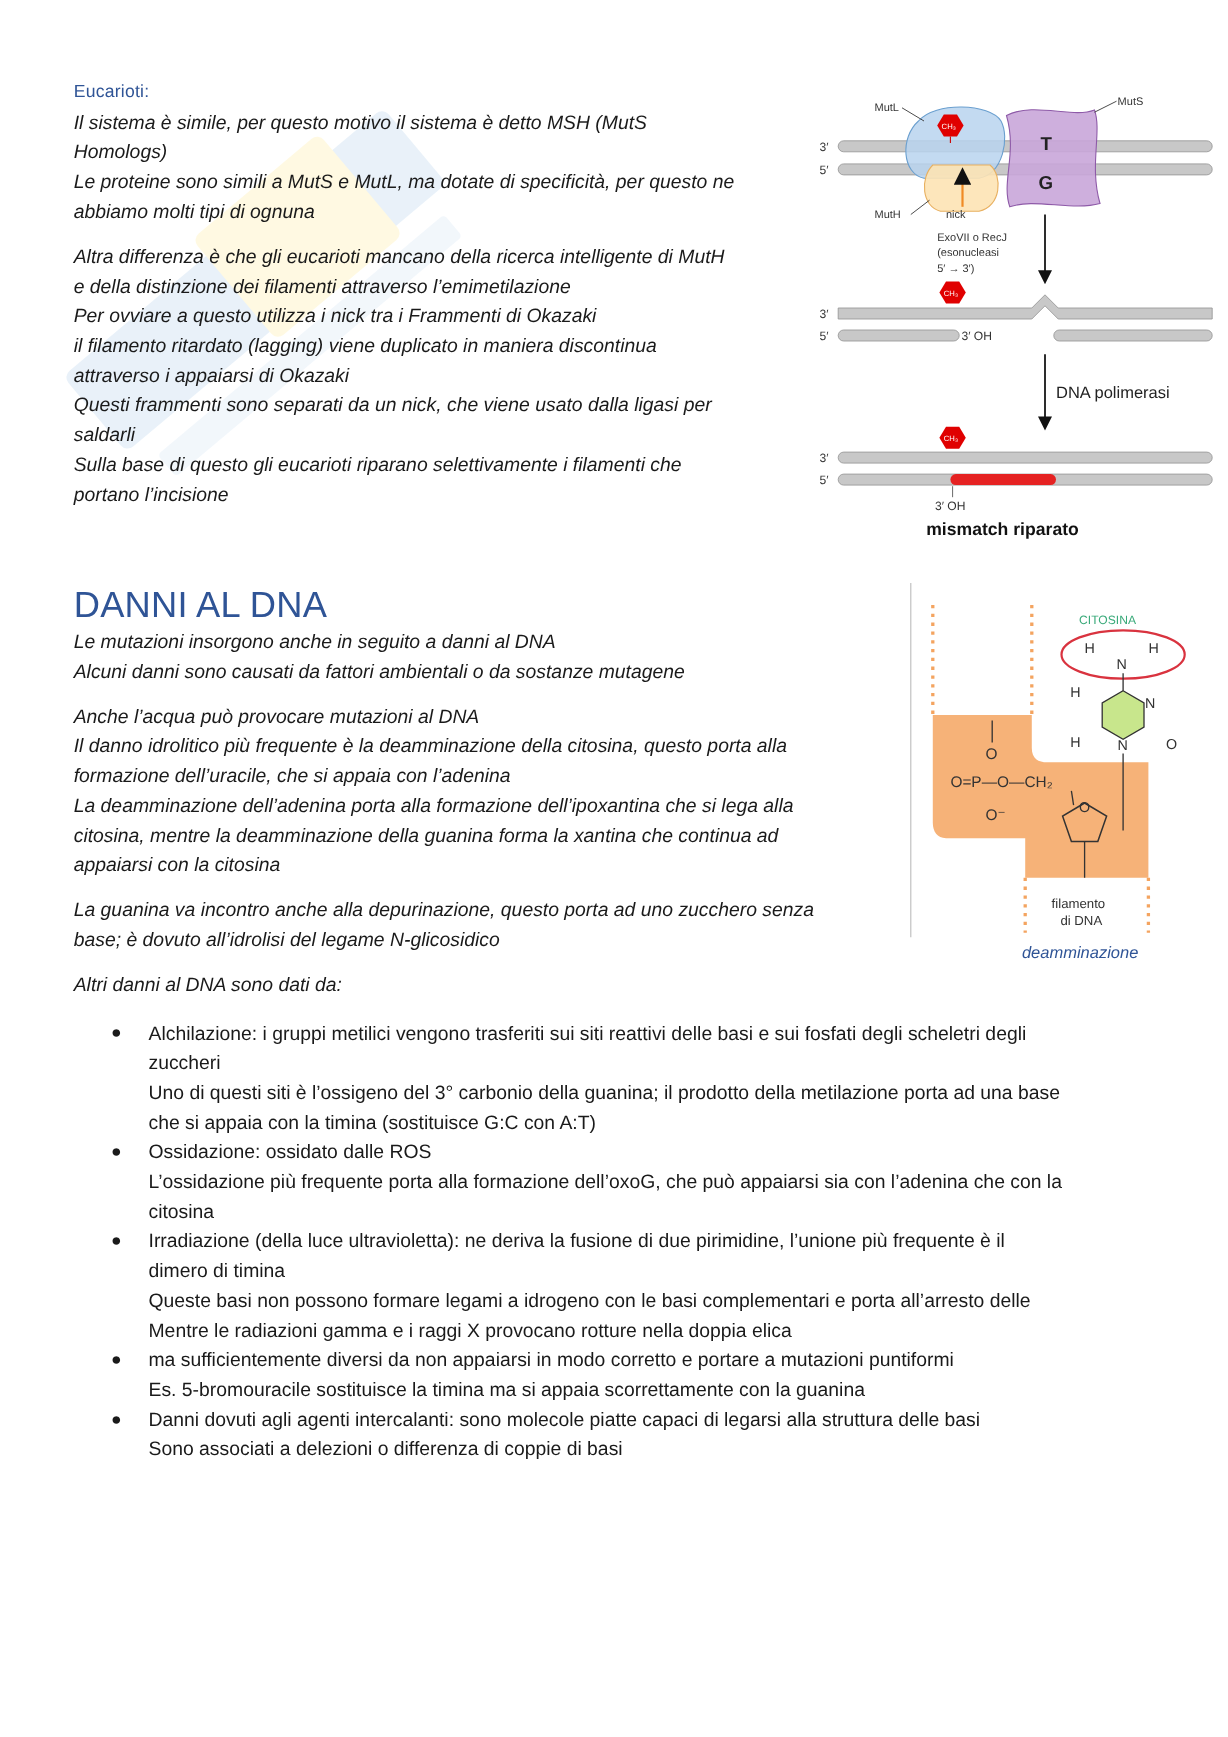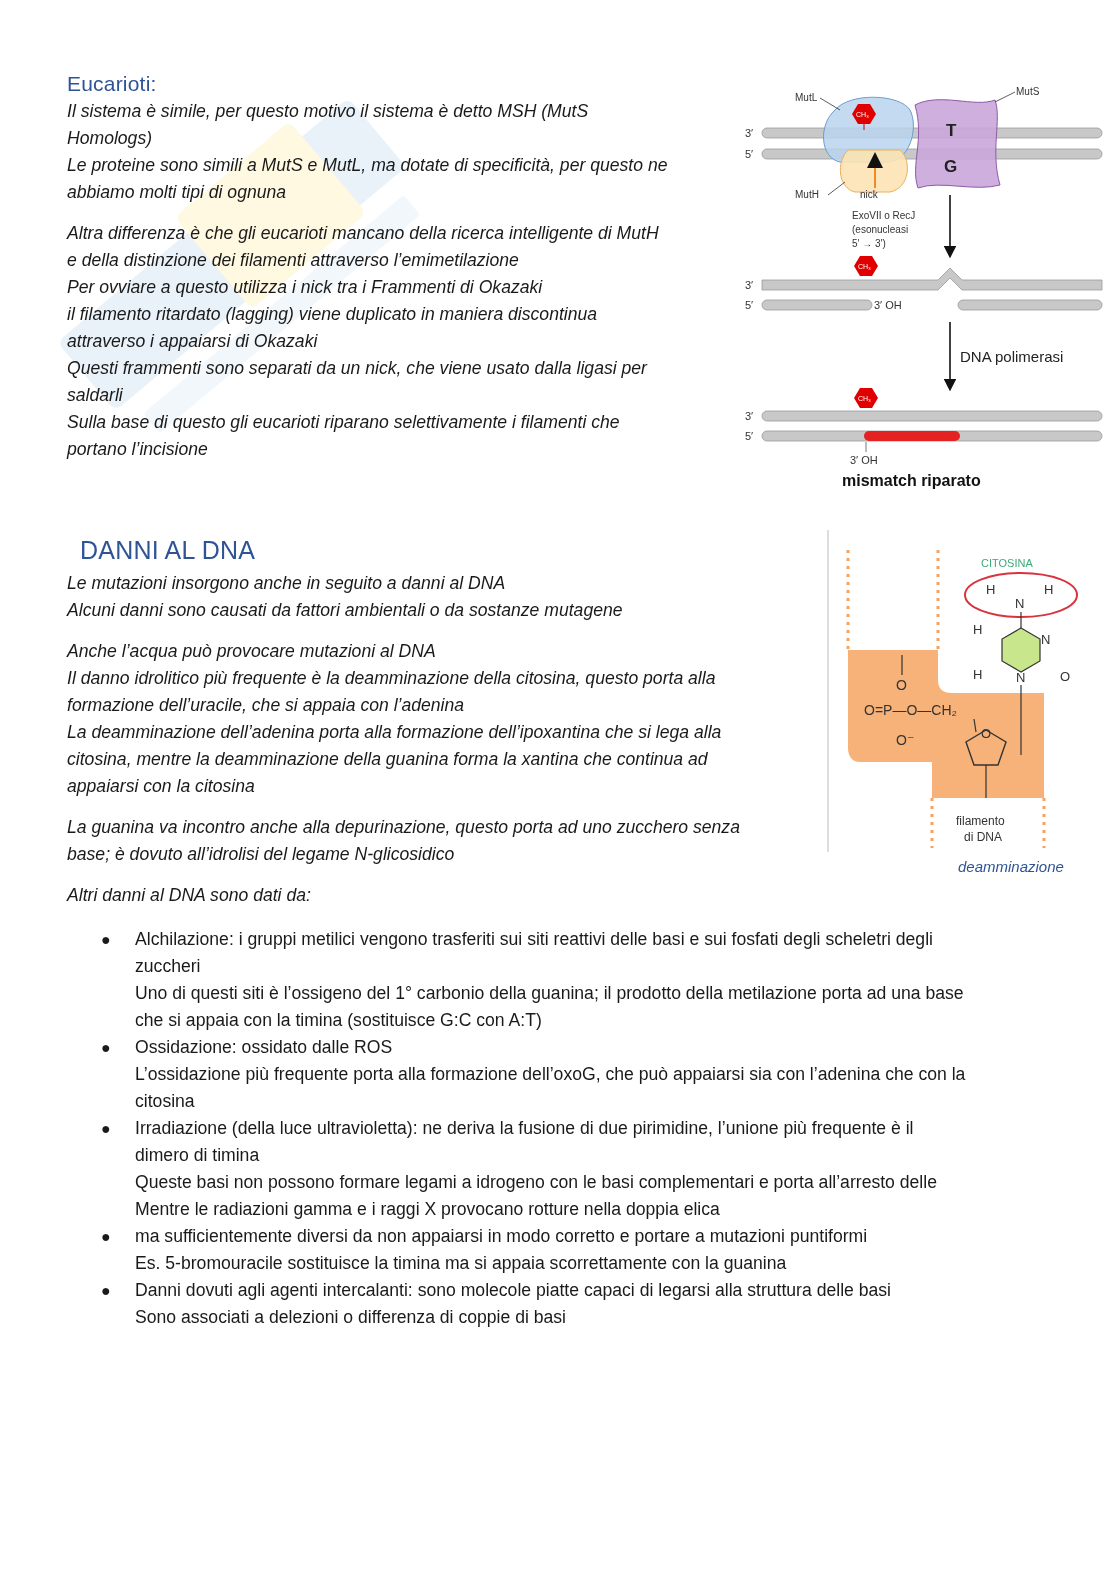--- a/index.html
+++ b/index.html
@@ -7,31 +7,31 @@
          font-family: "Liberation Sans", "DejaVu Sans", sans-serif; color: #1a1a1a; }
   .page { position: absolute; inset: 0; }
 
   
   .watermark { position: absolute; left: 20px; top: 40px; width: 440px; height: 480px; pointer-events: none; z-index: 0; }
 
   .text-block { position: absolute; z-index: 2; font-size: 17.6px; line-height: 27px; }
   .text-block p { margin: 0; }
   .para { margin-bottom: 14px !important; font-style: italic; }
 
-  .heading-sm { color: #2f5496; font-size: 21px; line-height: 28px; font-weight: normal; margin: 0; letter-spacing: 0.2px; }
-  .heading-lg { color: #2f5496; font-size: 25px; line-height: 32px; font-weight: normal; margin: 0 0 4px 13px; letter-spacing: 0.2px; }
+  .heading-sm { color: #2f5496; font-size: 16px; line-height: 28px; font-weight: normal; margin: 0; letter-spacing: 0.2px; }
+  .heading-lg { color: #2f5496; font-size: 33px; line-height: 32px; font-weight: normal; margin: 0 0 4px 0; letter-spacing: 0.2px; }
 
   ul.bullets { list-style: none; margin: 0; padding: 0; }
   ul.bullets li { position: relative; padding-left: 68px; margin: 0; }
   ul.bullets li .bullet { position: absolute; left: 34px; top: 0; font-size: 16px; }
   ul.bullets li p { margin: 0; }
 
   .figure { position: absolute; z-index: 2; }
   .lbl { font-family: "Liberation Sans", sans-serif; fill: #333; }
-  .caption { position: absolute; font-style: italic; color: #2f5496; font-size: 15px; margin-left: 29px; }
+  .caption { position: absolute; font-style: italic; color: #2f5496; font-size: 15px; }
 </style>
 </head>
 <body>
 
 <div class="page">
 
   <svg class="watermark" viewBox="0 0 440 480">
     <g opacity="0.22" transform="rotate(-40 220 240)">
       <rect x="40" y="170" width="380" height="90" rx="8" fill="#9ec3e6"></rect>
       <rect x="210" y="150" width="150" height="120" rx="8" fill="#ffe680"></rect>
@@ -153,21 +153,21 @@
       <p>Altri danni al DNA sono dati da:</p>
     </div>
   </div>
 
   <div class="text-block" style="left:67px; top:926px; width:980px;">
     <ul class="bullets">
       <li>
         <span class="bullet">●</span>
         <p>Alchilazione: i gruppi metilici vengono trasferiti sui siti reattivi delle basi e sui fosfati degli scheletri degli</p>
         <p>zuccheri</p>
-        <p>Uno di questi siti è l’ossigeno del 1° carbonio della guanina; il prodotto della metilazione porta ad una base</p>
+        <p>Uno di questi siti è l’ossigeno del 3° carbonio della guanina; il prodotto della metilazione porta ad una base</p>
         <p>che si appaia con la timina (sostituisce G:C con A:T)</p>
       </li>
       <li>
         <span class="bullet">●</span>
         <p>Ossidazione: ossidato dalle ROS</p>
         <p>L’ossidazione più frequente porta alla formazione dell’oxoG, che può appaiarsi sia con l’adenina che con la</p>
         <p>citosina</p>
       </li>
       <li>
         <span class="bullet">●</span>

